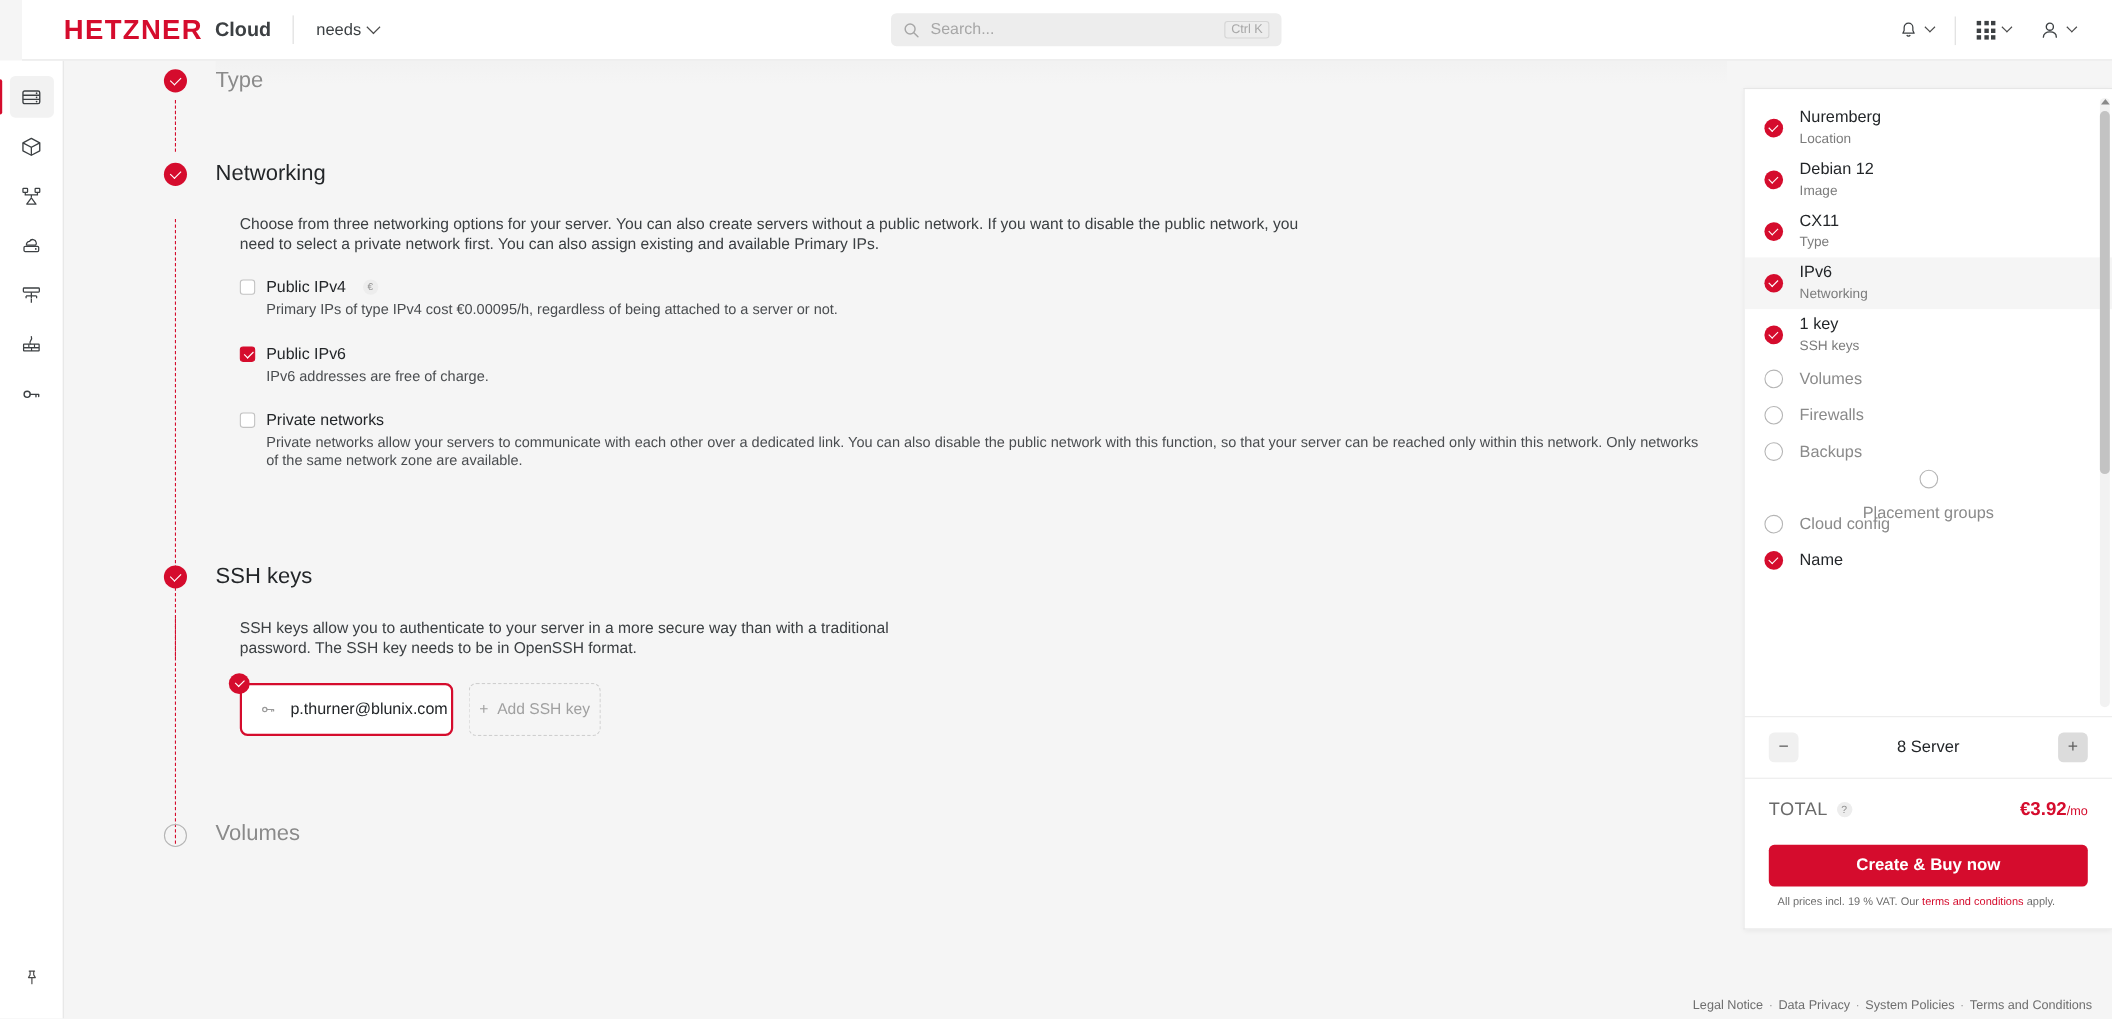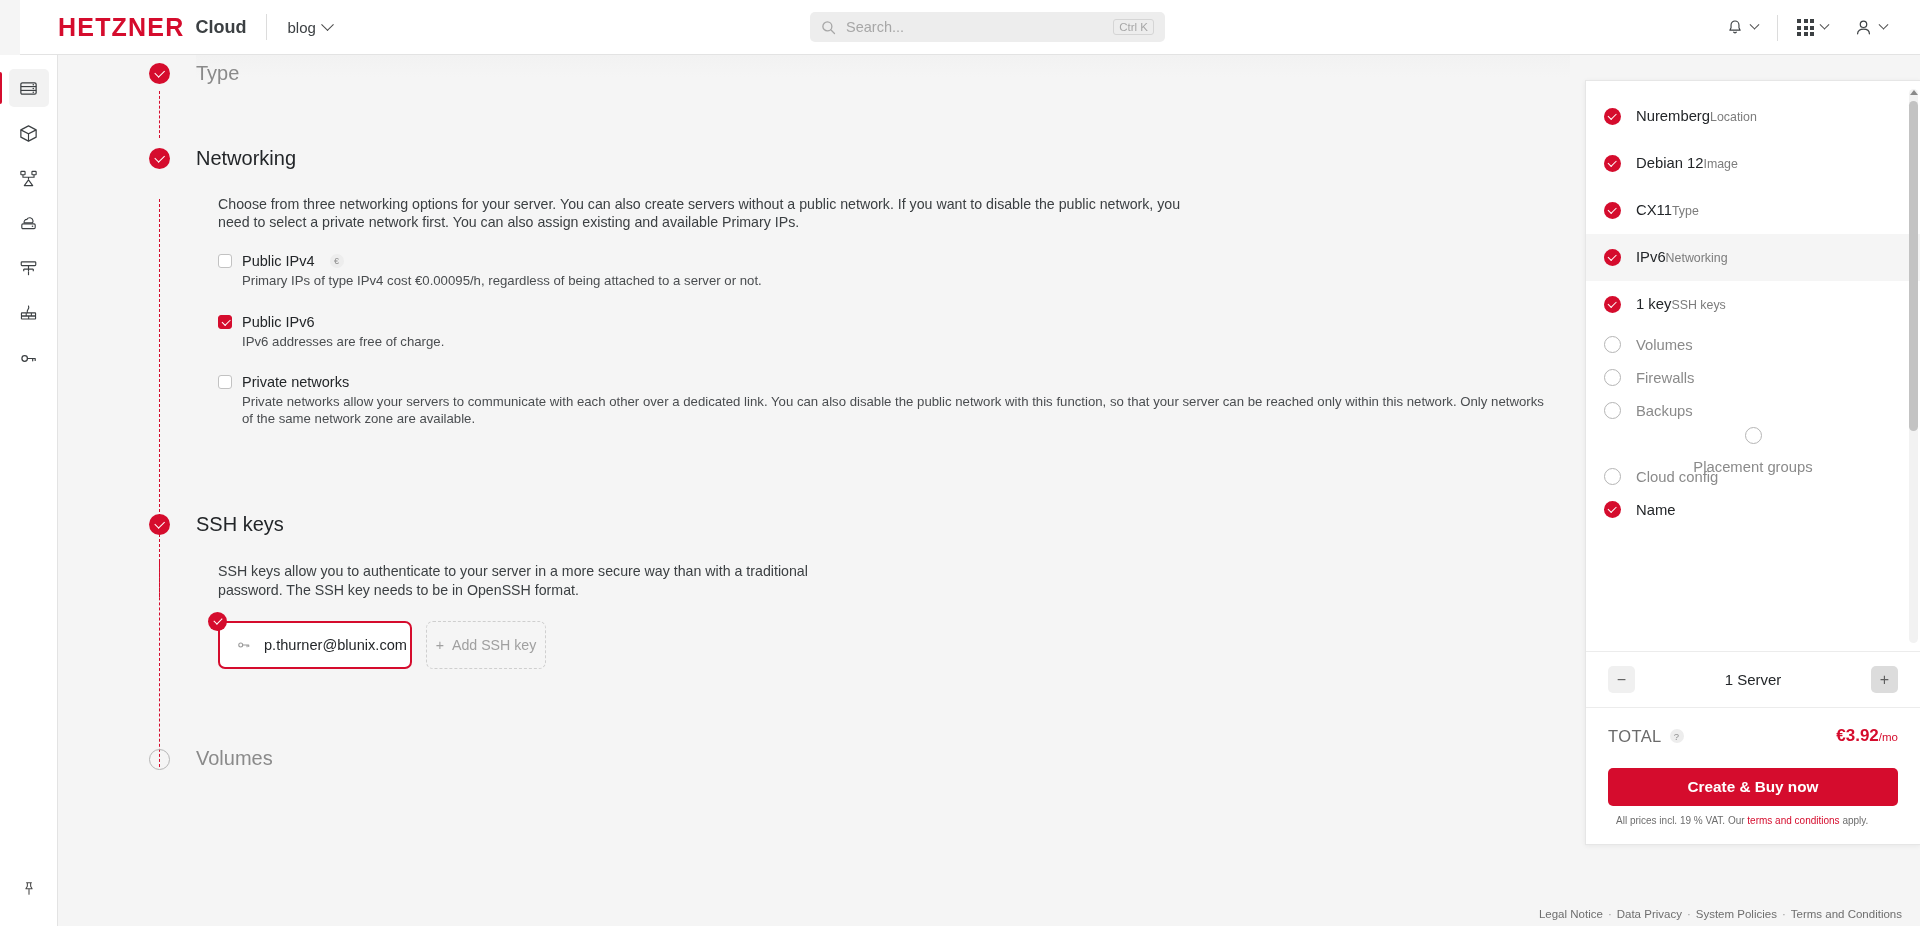--- a/index.html
+++ b/index.html
@@ -141,21 +141,21 @@
     display: flex; align-items: center; gap: 15px; padding: 0 18px; height: 47px; cursor: pointer;
   }
   .sum-item.hl { background: #f5f5f5; }
   .sum-dot { width: 17px; height: 17px; border-radius: 50%; flex: none; position: relative; }
   .sum-dot.done { background: #d50c2d; }
   .sum-dot.done::after {
     content: ""; position: absolute; left: 4px; top: 5px; width: 7px; height: 3.5px;
     border-left: 1.6px solid #fff; border-bottom: 1.6px solid #fff; transform: rotate(-45deg);
   }
   .sum-dot.empty { border: 1.5px solid #b5b5b5; }
-  .sum-txt { display: flex; line-height: 1.18; }
+  .sum-txt { display: flex; flex-direction: column; line-height: 1.18; }
   .sum-val { font-size: 14.8px; color: #232629; }
   .sum-val.muted { color: #8a8a8a; }
   .sum-sub { font-size: 12.4px; color: #7c7c7c; margin-top: 2px; }
 
   .sbar { position: absolute; right: 2px; top: 8px; width: 9px; bottom: 8px; background: #f2f2f2; border-radius: 5px; }
   .sbar-thumb { position: absolute; right: 0; top: 0; width: 9px; height: 330px; background: #c3c3c3; border-radius: 5px; cursor: pointer; }
   .sbar-arrow { position: absolute; right: 0; width: 9px; height: 10px; display: flex; align-items: center; justify-content: center; }
   .tri-up { width: 0; height: 0; border-left: 4px solid transparent; border-right: 4px solid transparent; border-bottom: 5px solid #8a8a8a; }
 
   .sum-counter {
@@ -209,21 +209,21 @@
 
 <div class="app">
 
   <div class="header">
     <div class="brand">
       <span class="logo-hetzner">HETZNER</span>
       <span class="logo-cloud">Cloud</span>
     </div>
     <div class="hdr-divider"></div>
     <div class="blog-sel">
-      <span>blog</span>
+      <span>needs</span>
       <span class="chev"></span>
     </div>
 
     <div class="searchbox">
       <svg width="15" height="15" viewBox="0 0 16 16">
         <circle cx="6.8" cy="6.8" r="4.8" fill="none" stroke="#a7a7a7" stroke-width="1.4"></circle>
         <line x1="10.4" y1="10.4" x2="14.4" y2="14.4" stroke="#a7a7a7" stroke-width="1.4" stroke-linecap="round"></line>
       </svg>
       <span class="ph">Search...</span>
       <span class="kbd">Ctrl K</span>
@@ -485,21 +485,21 @@
       <div class="sbar">
         <div class="sbar-arrow" style="top:-2px;">
             <span class="tri-up"></span>
           </div>
         <div class="sbar-thumb" style="top:12px;"></div>
       </div>
     </div>
 
     <div class="sum-counter">
       <button class="step-btn">−</button>
-      <span class="count-label">1 Server</span>
+      <span class="count-label">8 Server</span>
       <button class="step-btn plus">+</button>
     </div>
 
     <div class="sum-total">
       <span class="total-lbl">
         <span>TOTAL</span>
         <span class="q-badge">?</span>
       </span>
       <span class="total-price">
         <span>€3.92</span><small>/mo</small>

